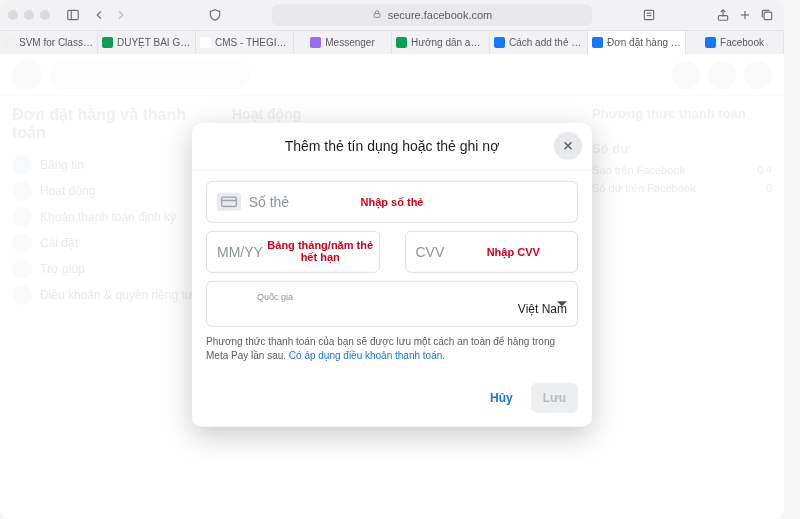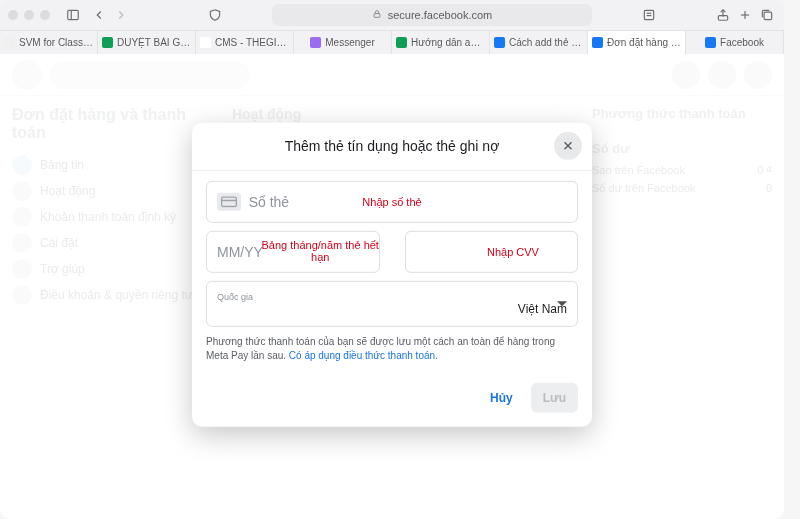--- a/index.html
+++ b/index.html
@@ -51,23 +51,23 @@
   .modal-title { font-size: 14px; font-weight: 400; color: #1c1e21; }
   .modal-close { position:absolute; right:10px; top:50%; transform:translateY(-50%); width:28px; height:28px; border-radius:50%; background:#e7e9eb; display:flex; align-items:center; justify-content:center; color:#5a5d62; cursor:pointer; }
   .modal-close svg { width:14px; height:14px; }
   .modal-body { padding: 10px 14px 10px; }
   .field { position: relative; border:1px solid #dcdfe3; border-radius:6px; height:42px; display:flex; align-items:center; padding:0 10px; margin-bottom:8px; background:#fff; }
   .field input { border:none; outline:none; width:100%; font-size:14px; color:#a21caf; background:transparent; }
   .field input::placeholder { color:#8e949c; }
   .field .card-icon { width:26px; height:18px; background:#e9eaed; border-radius:3px; margin-right:8px; display:flex; align-items:center; justify-content:center; }
   .row2 { display:flex; gap:25px; }
   .row2 .field { flex:1; }
-  .anno { position:absolute; color:#d0021b; font-size:11px; font-weight:400; pointer-events:none; text-align:center; line-height:1.15; }
+  .anno { position:absolute; color:#d0021b; font-size:11px; font-weight:700; pointer-events:none; text-align:center; line-height:1.15; }
   .field-select { border:1px solid #dcdfe3; border-radius:6px; height:46px; padding:4px 10px; margin-bottom:8px; display:flex; flex-direction:column; justify-content:center; position:relative; }
-  .field-select .lbl { font-size:9px; color:#8e949c; }
+  .field-select .lbl { font-size:9px; color:#8e949c;margin-left:40px; }
   .field-select .val { font-size:12px; color:#1c1e21;text-align:right; }
   .field-select .caret { position:absolute; right:10px; top:50%; transform:translateY(-50%); border-left:5px solid transparent; border-right:5px solid transparent; border-top:5px solid #4a4d52; }
   .legal { font-size:10px; color:#5a5d62; line-height:1.4; }
   .legal a { color:#1b74e4; text-decoration:none; }
   .modal-footer { display:flex; justify-content:flex-end; gap:6px; padding:10px 14px 14px; }
   .btn { height:30px; padding:0 12px; border-radius:6px; font-size:12px; font-weight:600; display:flex; align-items:center; cursor:pointer; }
   .btn-cancel { color:#1b74e4; background:transparent; }
   .btn-save { color:#b9bcc1; background:#edeef0; cursor:not-allowed; }
 </style>
 </head>
@@ -265,31 +265,32 @@
           </div>
           <input type="text" placeholder="Số thẻ" style="">
           <div class="anno" style="left:50%; top:50%; transform:translate(-50%,-50%);">Nhập số thẻ</div>
         </div>
         <div class="row2">
           <div class="field">
             <input type="text" placeholder="MM/YY" style="">
             <div class="anno" style="left:44%; top:50%; transform:translate(-18%,-50%); width:118px;">Bảng tháng/năm thẻ hết hạn</div>
           </div>
           <div class="field">
+            <input type="text" placeholder="CVV" style="">
             <div class="anno" style="left:56%; top:50%; transform:translate(-28%,-50%);">Nhập CVV</div>
           </div>
         </div>
         <div class="field-select">
           <span class="lbl">Quốc gia</span>
           <span class="val">Việt Nam</span>
           <span class="caret"></span>
         </div>
         <div class="legal">
           <span>Phương thức thanh toán của bạn sẽ được lưu một cách an toàn để hàng trong Meta Pay lần sau.</span>
-          <a href="#">Có áp dụng điều thức thanh toán.</a>
+          <a href="#">Có áp dụng điều khoản thanh toán.</a>
         </div>
       </div>
       <div class="modal-footer">
         <div class="btn btn-cancel">Hủy</div>
         <div class="btn btn-save">Lưu</div>
       </div>
     </div>
   </div>
 </div>
 

